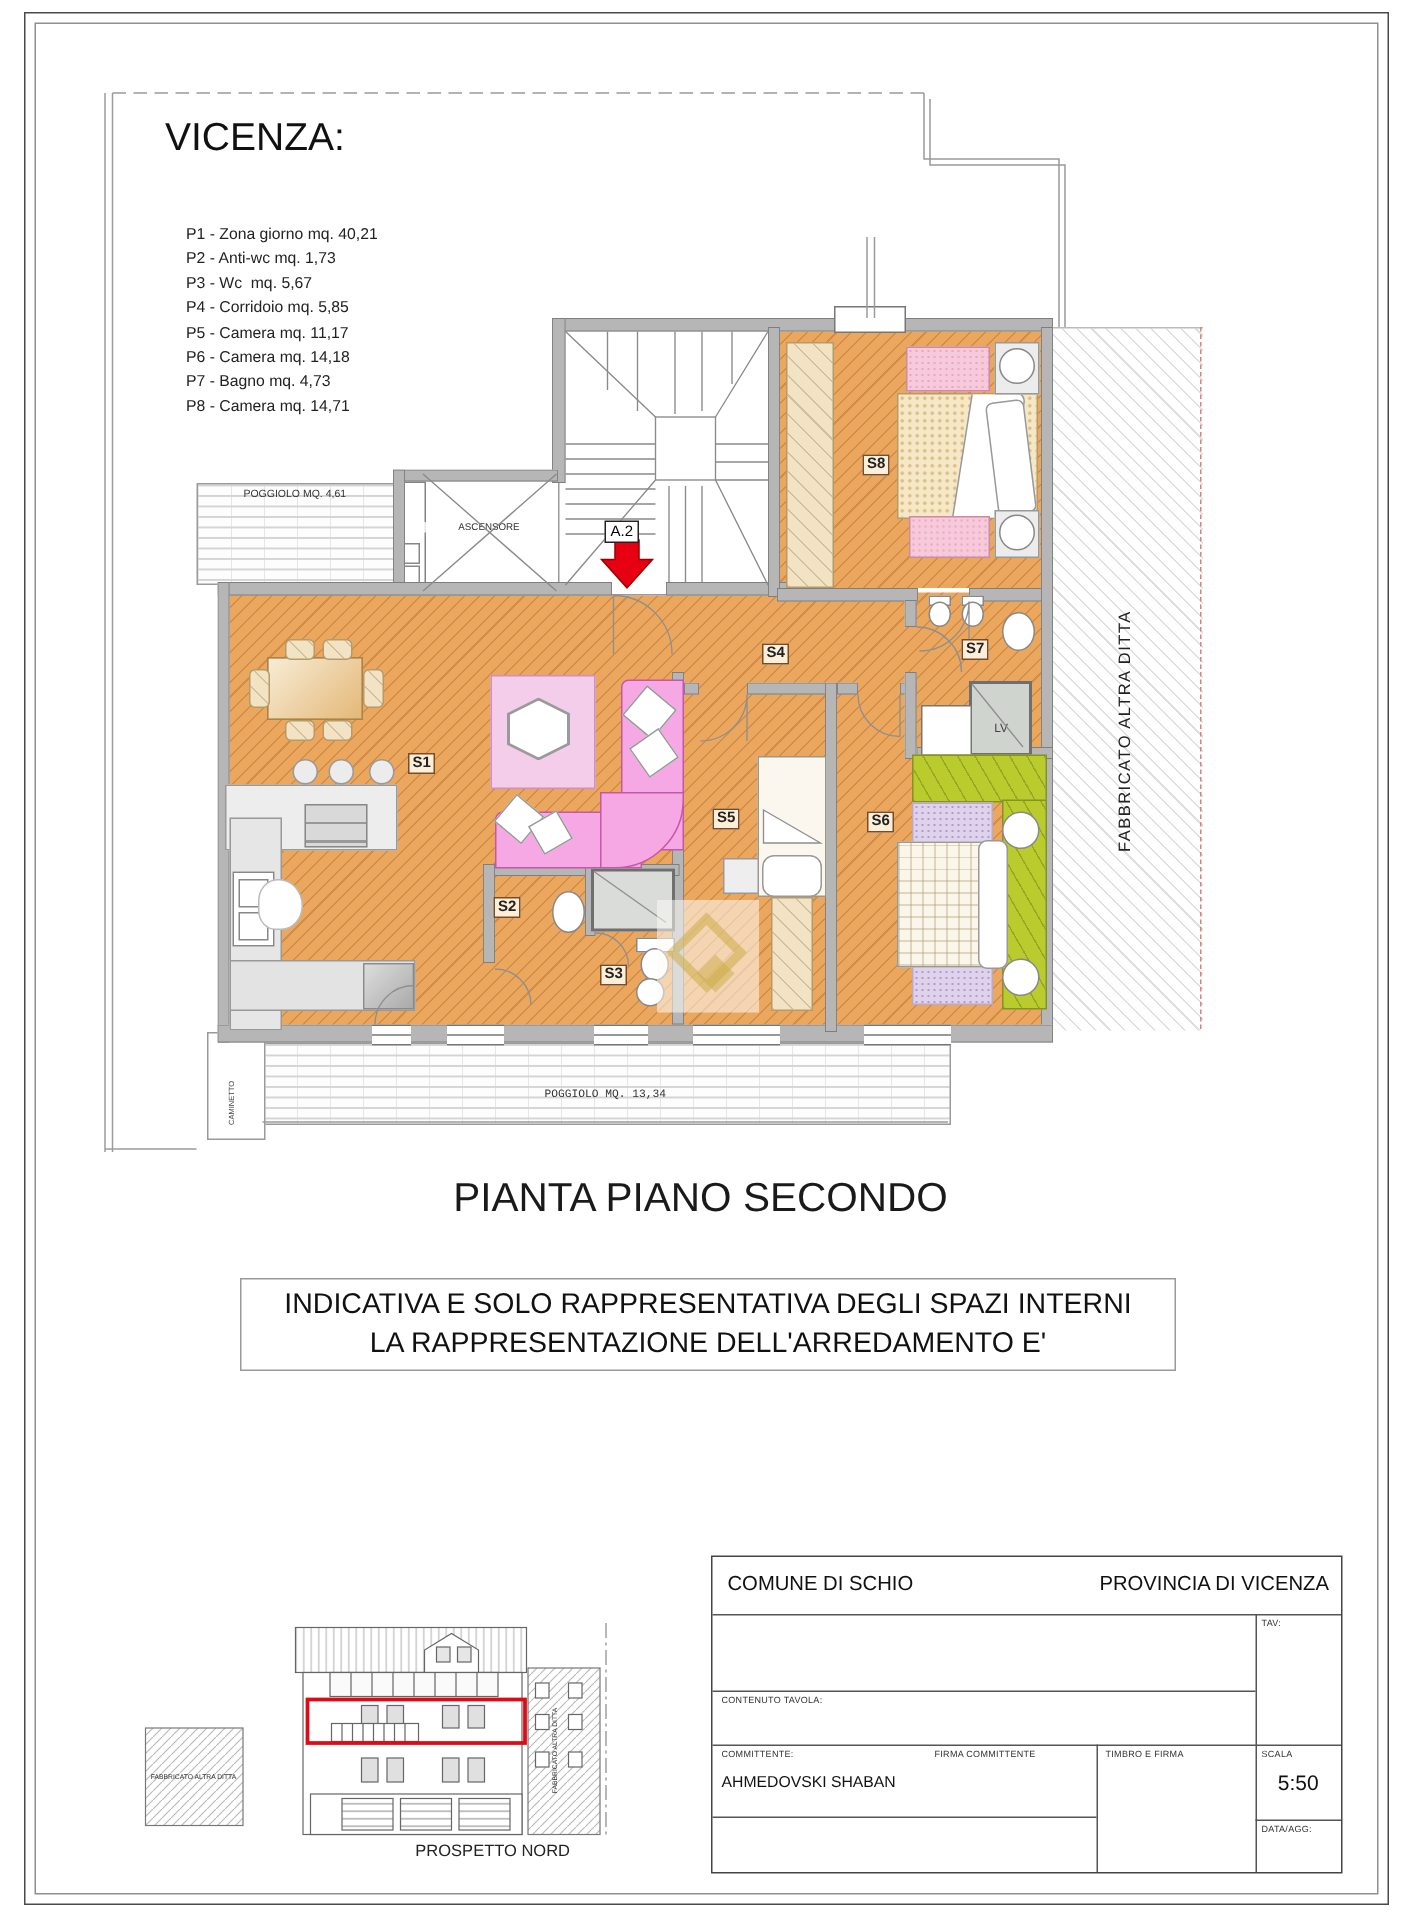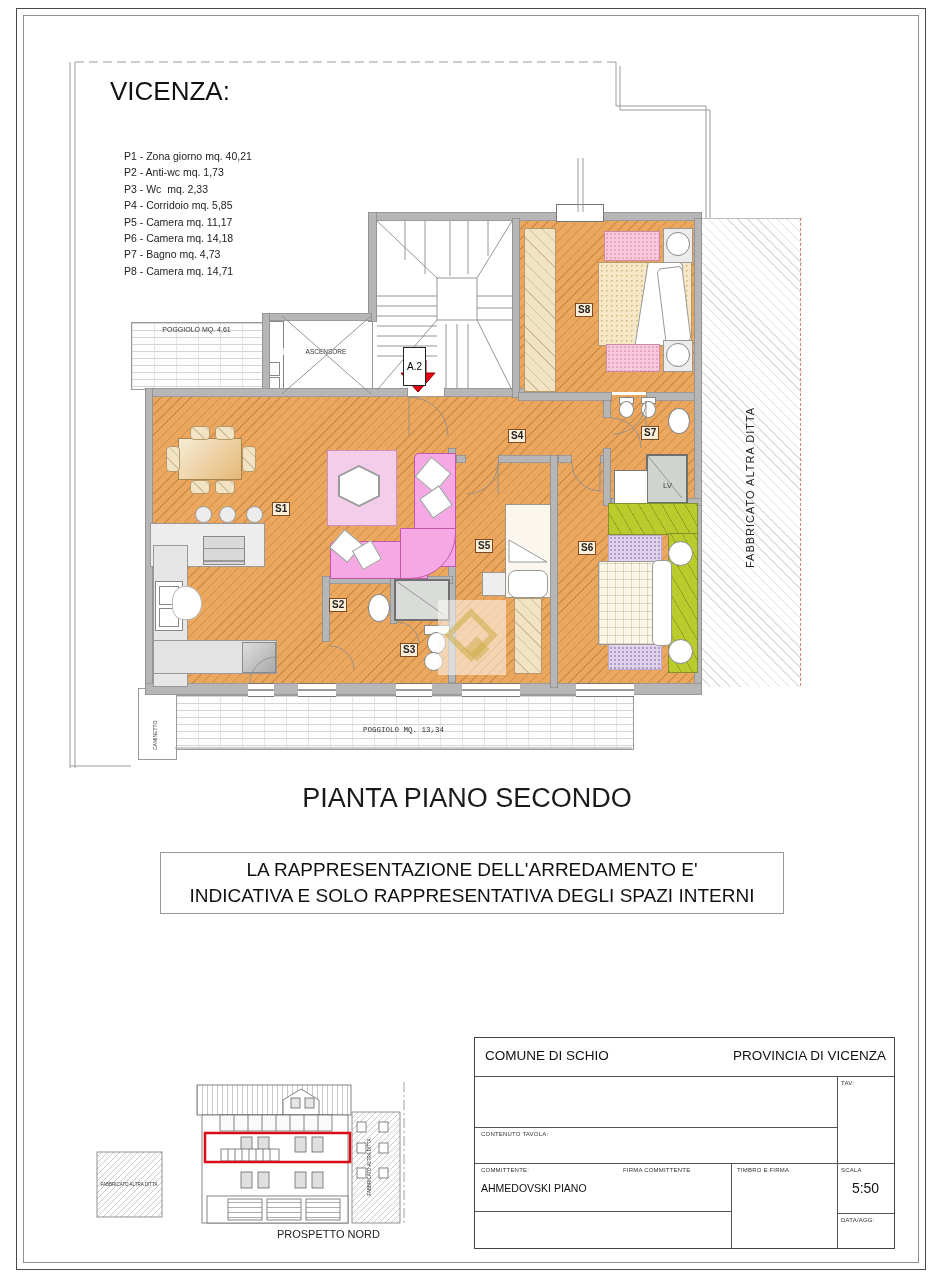--- a/index.html
+++ b/index.html
@@ -50,21 +50,21 @@
 
 <div id="sheet">
 
   <div class="abs frame-outer"></div>
   <div class="abs frame-inner"></div>
 
   <div class="abs" style="left:110px;top:76px;font-size:26px;color:#111;">VICENZA:</div>
   <div class="abs" style="left:114px;top:148px;margin-left:10px;">
     <div class="legend-item">P1 - Zona giorno mq. 40,21</div>
     <div class="legend-item">P2 - Anti-wc mq. 1,73</div>
-    <div class="legend-item">P3 - Wc  mq. 2,33</div>
+    <div class="legend-item">P3 - Wc  mq. 5,67</div>
     <div class="legend-item">P4 - Corridoio mq. 5,85</div>
     <div class="legend-item">P5 - Camera mq. 11,17</div>
     <div class="legend-item">P6 - Camera mq. 14,18</div>
     <div class="legend-item">P7 - Bagno mq. 4,73</div>
     <div class="legend-item">P8 - Camera mq. 14,71</div>
   </div>
 
   <div class="hatchlight" style="left:700px;top:218px;width:102px;height:468px;border-top:1px solid #bbb;"></div>
   <div class="abs" style="left:800px;top:218px;width:0;height:468px;border-left:1.6px dashed #d98277;"></div>
   <div class="abs vtext" style="left:744px;top:378px;height:190px;font-size:11px;letter-spacing:1px;color:#222;">FABBRICATO ALTRA DITTA</div>
@@ -197,21 +197,21 @@
   </div>
 
   <div class="roomtag" style="left:272px;top:502px;">S1</div>
   <div class="roomtag" style="left:329px;top:598px;">S2</div>
   <div class="roomtag" style="left:400px;top:643px;">S3</div>
   <div class="roomtag" style="left:508px;top:429px;">S4</div>
   <div class="roomtag" style="left:475px;top:539px;">S5</div>
   <div class="roomtag" style="left:578px;top:541px;">S6</div>
   <div class="roomtag" style="left:641px;top:426px;">S7</div>
   <div class="roomtag" style="left:575px;top:303px;">S8</div>
-  <div class="abs" style="left:403px;top:347px;border:1px solid #222;background:#fff;font-size:10px;padding:12px 3px;line-height:13px;z-index:30;">A.2</div>
+  <div class="abs" style="left:403px;top:347px;border:1px solid #222;background:#fff;font-size:10px;padding:0 3px;line-height:13px;z-index:30;">A.2</div>
 
   <svg class="abs" style="left:0;top:0;z-index:20;pointer-events:none;" width="944" height="1280" viewBox="0 0 944 1280">
     <defs>
       <pattern id="pv" width="5" height="5" patternUnits="userSpaceOnUse">
         <path d="M2.5,0 V5" stroke="#bbb" stroke-width="0.8"></path>
       </pattern>
       <pattern id="pd" width="6" height="6" patternUnits="userSpaceOnUse">
         <path d="M0,6 L6,0" stroke="#bbb" stroke-width="0.8"></path>
       </pattern>
       <pattern id="ph" width="6" height="5" patternUnits="userSpaceOnUse">
@@ -288,41 +288,41 @@
         <rect x="379" y="1168" width="9" height="10" fill="#fff"></rect>
       <path d="M404,1082 V1225" stroke="#888" stroke-dasharray="10 3 2 3"></path>
       <rect x="205" y="1133" width="145" height="29" fill="none" stroke="#dd0b16" stroke-width="2.5"></rect>
     </g>
     <text x="129" y="1186" font-size="4.5" text-anchor="middle" fill="#333">FABBRICATO ALTRA DITTA</text>
     <text transform="rotate(-90 371 1167)" x="371" y="1167" font-size="4.5" text-anchor="middle" fill="#333">FABBRICATO ALTRA DITTA</text>
   </svg>
 
   <div class="abs" style="left:104px;top:783px;width:726px;text-align:center;font-size:27px;color:#1a1a1a;">PIANTA PIANO SECONDO</div>
   <div class="abs" style="left:160px;top:852px;width:622px;height:60px;border:1px solid #999;display:flex;flex-direction:column;justify-content:center;">
+    <div style="text-align:center;font-size:19px;color:#111;line-height:26px;">INDICATIVA E SOLO RAPPRESENTATIVA DEGLI SPAZI INTERNI</div>
     <div style="text-align:center;font-size:19px;color:#111;line-height:26px;">LA RAPPRESENTAZIONE DELL'ARREDAMENTO E'</div>
-    <div style="text-align:center;font-size:19px;color:#111;line-height:26px;">INDICATIVA E SOLO RAPPRESENTATIVA DEGLI SPAZI INTERNI</div>
   </div>
 
   <div class="abs" style="left:180px;top:1228px;width:200px;text-align:right;font-size:11px;color:#222;">PROSPETTO NORD</div>
 
   <div class="abs" style="left:474px;top:1037px;width:419px;height:210px;border:1.2px solid #444;">
     <div class="tb-border" style="left:0;top:38px;width:419px;border-top-width:1px;"></div>
     <div class="tb-border" style="left:362px;top:38px;height:172px;border-left-width:1px;"></div>
     <div class="tb-border" style="left:0;top:89px;width:362px;border-top-width:1px;"></div>
     <div class="tb-border" style="left:0;top:125px;width:419px;border-top-width:1px;"></div>
     <div class="tb-border" style="left:256px;top:125px;height:85px;border-left-width:1px;"></div>
     <div class="tb-border" style="left:0;top:173px;width:256px;border-top-width:1px;"></div>
     <div class="tb-border" style="left:362px;top:175px;width:57px;border-top-width:1px;"></div>
 
     <div class="abs" style="left:10px;top:10px;font-size:13.5px;color:#111;">COMUNE DI SCHIO</div>
     <div class="abs" style="right:8px;top:10px;font-size:13.5px;color:#111;">PROVINCIA DI VICENZA</div>
     <div class="tinylabel" style="left:366px;top:42px;">TAV:</div>
     <div class="tinylabel" style="left:6px;top:93px;">CONTENUTO TAVOLA:</div>
     <div class="tinylabel" style="left:6px;top:129px;">COMMITTENTE:</div>
-    <div class="abs" style="left:6px;top:144px;font-size:10.5px;color:#111;">AHMEDOVSKI PIANO</div>
+    <div class="abs" style="left:6px;top:144px;font-size:10.5px;color:#111;">AHMEDOVSKI SHABAN</div>
     <div class="tinylabel" style="left:148px;top:129px;">FIRMA COMMITTENTE</div>
     <div class="tinylabel" style="left:262px;top:129px;">TIMBRO E FIRMA</div>
     <div class="tinylabel" style="left:366px;top:129px;">SCALA</div>
     <div class="abs" style="left:362px;top:142px;width:57px;text-align:center;font-size:14px;color:#111;">5:50</div>
     <div class="tinylabel" style="left:366px;top:179px;">DATA/AGG:</div>
   </div>
 
 </div>
 
 </body></html>

